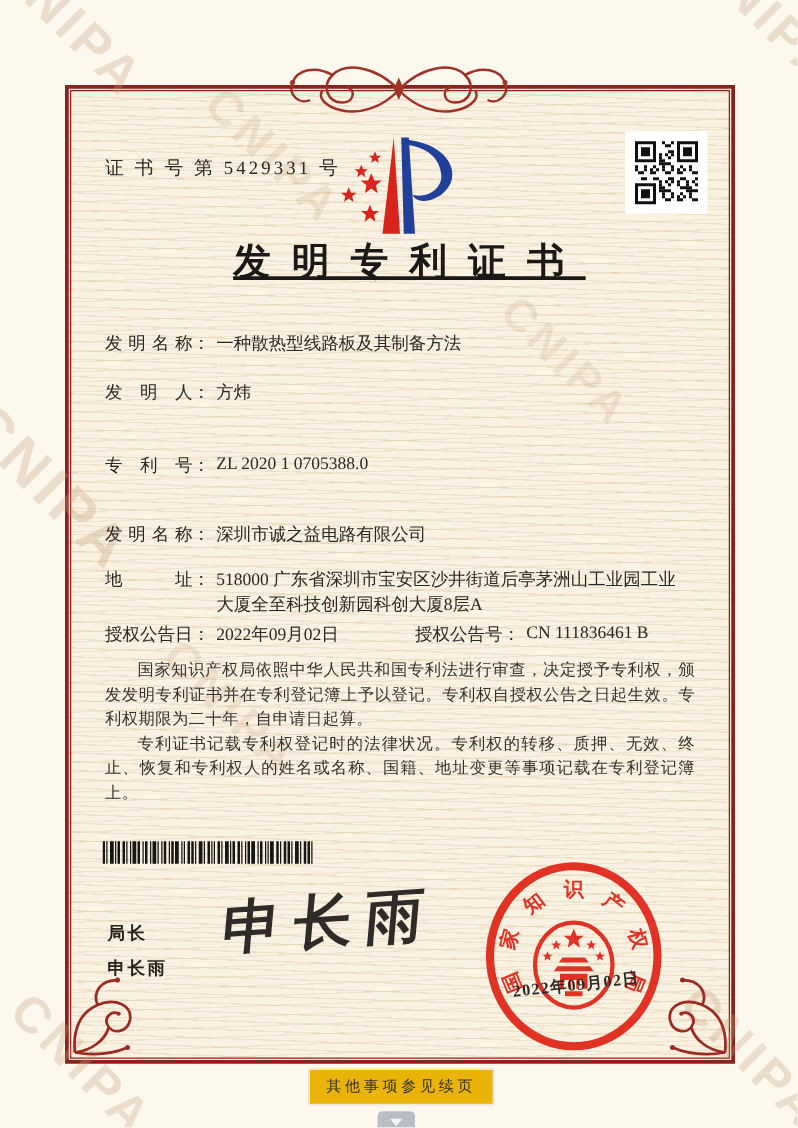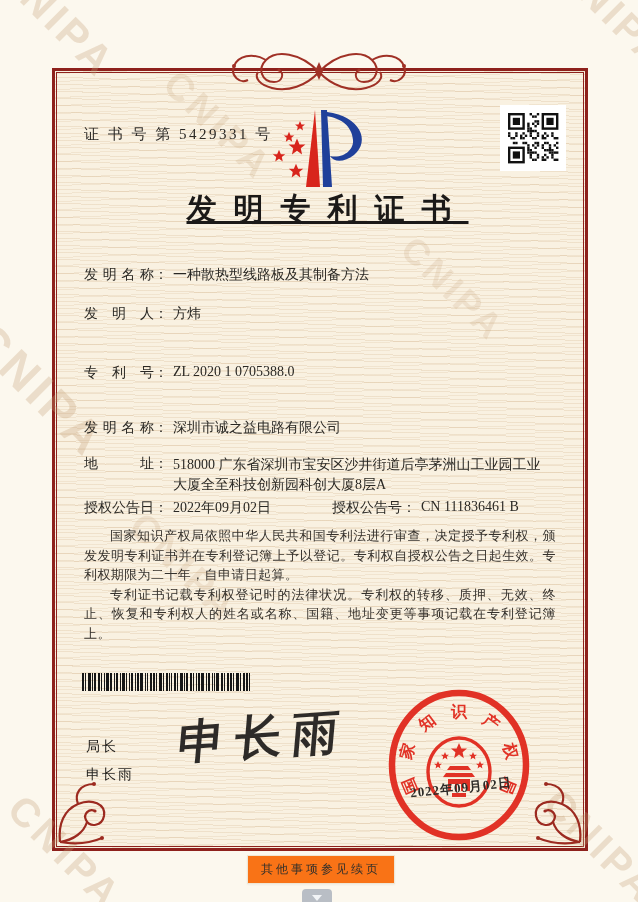--- a/index.html
+++ b/index.html
@@ -39,32 +39,32 @@
   .row-addr .val{display:inline-block;width:368px;line-height:20px;}
   .pair2{position:absolute;left:248px;top:0;}
 
   .paras{position:absolute;left:84px;top:526px;width:472px;font-size:13px;line-height:19.5px;
          text-align:justify;color:#35312c;letter-spacing:.4px;}
   .paras p{margin:0;text-indent:2em;}
 
   .barcode{position:absolute;left:82px;top:672px;}
 
   .director{position:absolute;left:86px;top:732px;font-family:"Liberation Sans","DejaVu Sans",sans-serif;
-            font-size:14px;font-weight:400;color:#24221f;letter-spacing:2px;line-height:28px;}
+            font-size:14px;font-weight:700;color:#24221f;letter-spacing:2px;line-height:28px;}
   .signature{position:absolute;left:178px;top:706px;font-size:47px;font-weight:600;color:#1d1b19;
              letter-spacing:10px;transform:rotate(-4deg) skewX(-9deg);opacity:.92;}
 
   .seal{position:absolute;left:384px;top:686px;z-index:3;mix-blend-mode:multiply;opacity:.95;}
   .seal-date{position:absolute;left:388px;top:779px;width:146px;text-align:center;z-index:4;
              font-size:13px;font-weight:700;color:#2d2b28;letter-spacing:1px;transform:rotate(-6deg);}
 
   .page-num{position:absolute;left:0;top:820px;width:638px;text-align:center;font-size:12px;
             letter-spacing:2px;color:#3c3834;}
 
-  .cont-box{position:absolute;left:247px;top:855px;background:#f97316;border:1px solid #efe6d4;
+  .cont-box{position:absolute;left:247px;top:855px;background:#eab308;border:1px solid #efe6d4;
             padding:5px 13px;font-size:12px;letter-spacing:3px;color:#33302b;box-shadow:0 1px 2px rgba(0,0,0,.05);}
   .scroll-btn{position:absolute;left:302px;top:889px;width:30px;height:15px;background:#b9bec5;
               border-radius:4px 4px 0 0;display:flex;align-items:center;justify-content:center;cursor:pointer;}
   .tri{width:0;height:0;border-left:5px solid transparent;border-right:5px solid transparent;
        border-top:6px solid #f2f4f6;margin-top:2px;}
 
   .ornament{position:absolute;left:214px;top:42px;z-index:2;}
   .fl-left{position:absolute;left:54px;top:780px;z-index:2;}
   .fl-right{position:absolute;left:512px;top:780px;z-index:2;transform:scaleX(-1);}
 </style>

